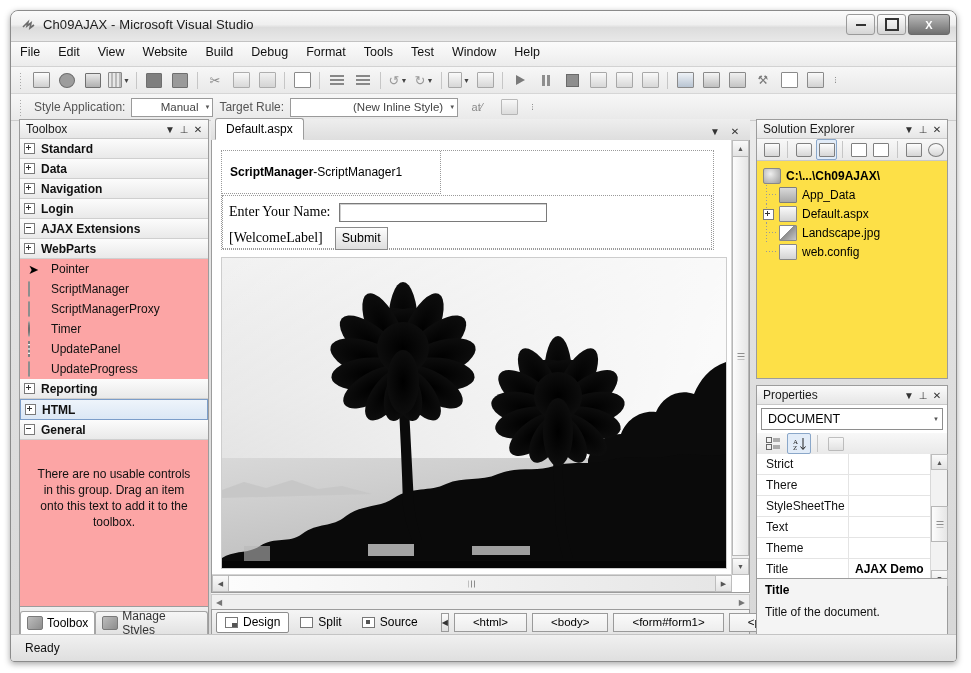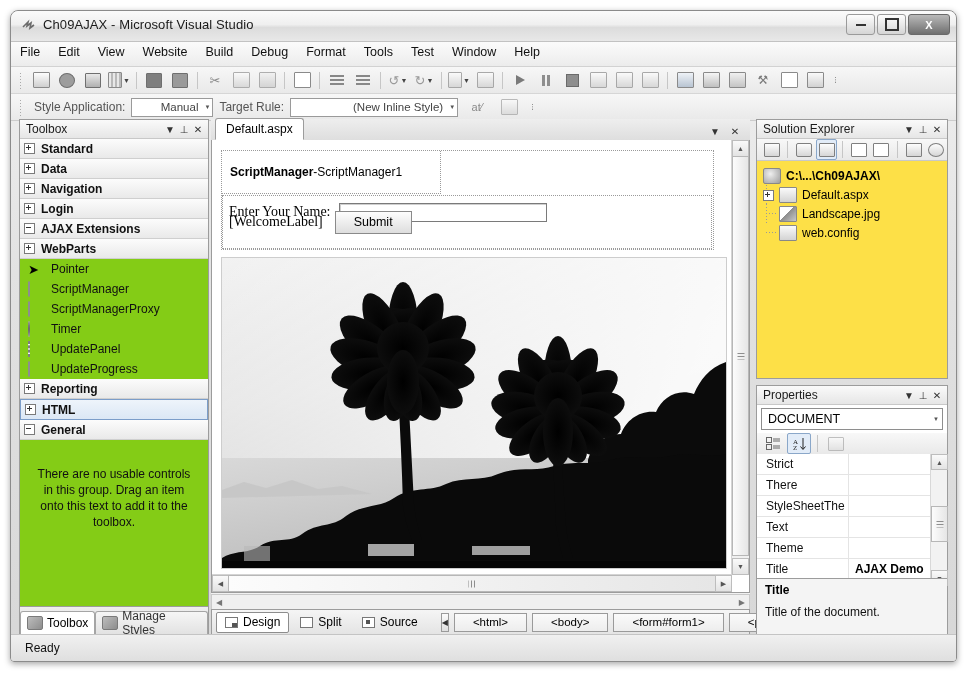--- a/index.html
+++ b/index.html
@@ -87,21 +87,21 @@
   .panel-head{
     height:18px;background:linear-gradient(180deg,#fafafa,#e6e6e6);
     border-bottom:1px solid #c8c8c8;display:flex;align-items:center;padding:0 3px 0 6px;
   }
   .panel-title{font-size:12px;color:#1b1b1b;flex:1;}
   .ph-btn{width:14px;height:14px;display:flex;align-items:center;justify-content:center;
     font-size:10px;color:#333;}
 
   
   #toolbox{left:8px;top:0;width:188px;bottom:28px;background:#fff;}
-  .tbx-scroll{position:absolute;left:0;right:0;top:19px;bottom:0;overflow:hidden;background:#84cc16;}
+  .tbx-scroll{position:absolute;left:0;right:0;top:19px;bottom:0;overflow:hidden;background:#fca5a5;}
   .tbx-cat{
     height:19px;display:flex;align-items:center;padding-left:4px;
     background:linear-gradient(180deg,#fcfcfc,#e9e9e9);
     border-bottom:1px solid #cfcfcf;font-weight:bold;font-size:12px;color:#111;
   }
   .tbx-cat.sel{border:1px solid #7b9dc9;background:linear-gradient(180deg,#eef4fb,#dbe7f5);}
   .expander{
     width:9px;height:9px;border:1px solid #7a7a7a;background:#fff;margin-right:6px;
     position:relative;flex:0 0 auto;
   }
@@ -165,28 +165,28 @@
   .sm-band{
     position:absolute;left:0;top:0;width:210px;height:42px;
     border:1px dotted #9a9a9a;border-top:none;border-left:none;background:#fff;
     display:flex;align-items:center;padding-left:8px;font-size:12px;color:#000;
   }
   .sm-band b{font-weight:bold;}
   .inner-box{
     position:absolute;left:0;top:44px;right:1px;height:52px;border:1px dotted #9a9a9a;
   }
   .row1{position:absolute;left:6px;top:4px;right:6px;height:24px;display:flex;align-items:center;}
-  .row2{position:absolute;left:6px;top:14px;right:6px;height:24px;display:flex;align-items:center;}
+  .row2{position:absolute;left:6px;top:30px;right:6px;height:24px;display:flex;align-items:center;}
   .lbl-serif{font-family:"Liberation Serif",serif;font-size:14px;color:#000;}
   .ctl-text{
     width:206px;height:17px;border:1px solid #7a7a7a;background:#fff;margin-left:8px;
     box-shadow:inset 1px 1px 0 #cfcfcf;
   }
   .ctl-btn{
-    margin-left:12px;height:21px;padding:0 18px;border:1px solid #8a8a8a;
+    margin-left:12px;height:21px;padding:0 6px;border:1px solid #8a8a8a;
     background:linear-gradient(180deg,#fdfdfd,#dedede);font-size:12.5px;color:#000;
     display:flex;align-items:center;justify-content:center;
     font-family:"Liberation Sans",sans-serif;
   }
   .photo-wrap{
     position:absolute;left:9px;top:117px;width:504px;height:310px;
     border:1px solid #cdcdcd;overflow:hidden;background:#dcdcdc;
   }
 
   .tagbar{
@@ -734,20 +734,28 @@
             </div>
         </div>
         <div class="se-tree">
           <div class="se-row root">
             <span class="se-fico proj"></span>
             <span>C:\...\Ch09AJAX\</span>
           </div>
           <div class="se-row">
             <span class="se-indent">
                 <span class="se-vline"></span>
+                <span class="se-dots"></span>
+              </span>
+            <span class="se-fico folder"></span>
+            <span>App_Data</span>
+          </div>
+          <div class="se-row">
+            <span class="se-indent">
+                <span class="se-vline"></span>
                 <span class="se-exp"></span>
               </span>
             <span class="se-fico"></span>
             <span>Default.aspx</span>
           </div>
           <div class="se-row">
             <span class="se-indent">
                 <span class="se-vline"></span>
                 <span class="se-dots"></span>
               </span>

